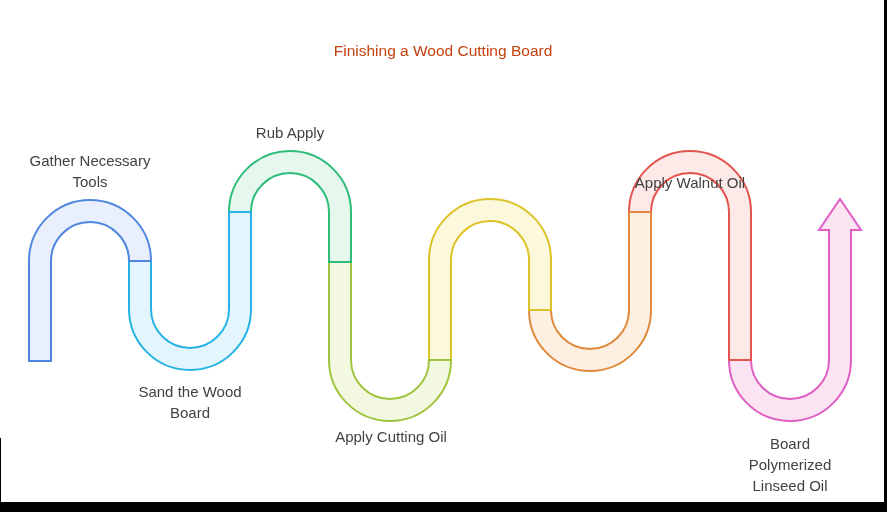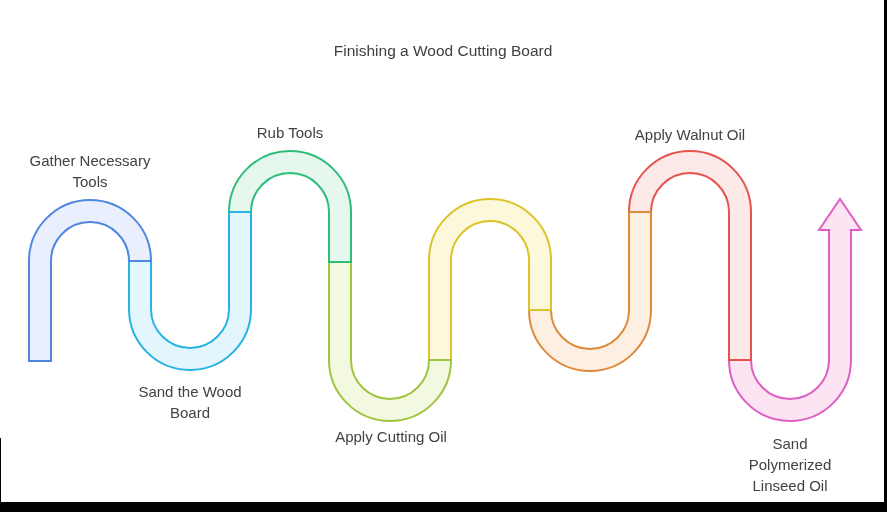--- a/index.html
+++ b/index.html
@@ -20,42 +20,42 @@
   .lbl-6{left:590px;top:382px;}
   .lbl-7{left:690px;top:124px;}
   .lbl-8{left:790px;top:433px;}
 </style>
 </head>
 <body>
 
 <div class="frame">
   <div class="canvas">
 
-    <div class="page-title" style="color: #404040;">Finishing a Wood Cutting Board</div>
+    <div class="page-title" style="color: #c2410c;">Finishing a Wood Cutting Board</div>
 
     <svg class="diagram-svg" width="887" height="512" viewBox="0 0 887 512">
       <g stroke-width="2" stroke-linejoin="miter">
 
         <path d="M729,360 A61,61 0 0 0 851,360 L851,230 L861,230 L840,199 L819,230 L829,230 L829,360 A39,39 0 0 1 751,360 Z" fill="#fce4f3" stroke="#df5ec4"></path>
         <path d="M629,212 A61,61 0 0 1 751,212 L751,360 L729,360 L729,212 A39,39 0 0 0 651,212 Z" fill="#fde9e7" stroke="#e4544e"></path>
         <path d="M529,310 A61,61 0 0 0 651,310 L651,212 L629,212 L629,310 A39,39 0 0 1 551,310 Z" fill="#fdf0e3" stroke="#de8a3a"></path>
         <path d="M429,360 L429,260 A61,61 0 0 1 551,260 L551,310 L529,310 L529,260 A39,39 0 0 0 451,260 L451,360 Z" fill="#fbf8dc" stroke="#ddc327"></path>
         <path d="M329,262 L329,360 A61,61 0 0 0 451,360 L429,360 A39,39 0 0 1 351,360 L351,262 Z" fill="#f2f9e0" stroke="#9fc43e"></path>
         <path d="M229,212 A61,61 0 0 1 351,212 L351,262 L329,262 L329,212 A39,39 0 0 0 251,212 Z" fill="#e6f8ee" stroke="#2ebd79"></path>
         <path d="M129,261 L129,309 A61,61 0 0 0 251,309 L251,212 L229,212 L229,309 A39,39 0 0 1 151,309 L151,261 Z" fill="#e3f6fd" stroke="#27b2e5"></path>
         <path d="M29,361 L29,261 A61,61 0 0 1 151,261 L129,261 A39,39 0 0 0 51,261 L51,361 Z" fill="#e9effc" stroke="#4f87e0"></path>
       </g>
     </svg>
 
     <div class="step-label lbl-2" style="color: rgb(66, 66, 66);">Sand the Wood
 Board</div>
     <div class="step-label lbl-1" style="color: rgb(66, 66, 66);">Gather Necessary
 Tools</div>
-    <div class="step-label lbl-3" style="color: rgb(66, 66, 66);">Rub Tools</div>
+    <div class="step-label lbl-3" style="color: rgb(66, 66, 66);">Rub Apply</div>
     <div class="step-label lbl-4" style="color: rgb(66, 66, 66);">Apply Cutting Oil</div>
-    <div class="step-label lbl-7" style="color: rgb(66, 66, 66);">Apply Walnut Oil</div>
-    <div class="step-label lbl-8" style="color: rgb(66, 66, 66);">Sand Polymerized
+    <div class="step-label lbl-7" style="color: rgb(66, 66, 66); margin-top: 48px;">Apply Walnut Oil</div>
+    <div class="step-label lbl-8" style="color: rgb(66, 66, 66);">Board Polymerized
 Linseed Oil</div>
 
     <div class="corner-patch"></div>
   </div>
   <div class="left-line"></div>
 </div>
 
 </body></html>

